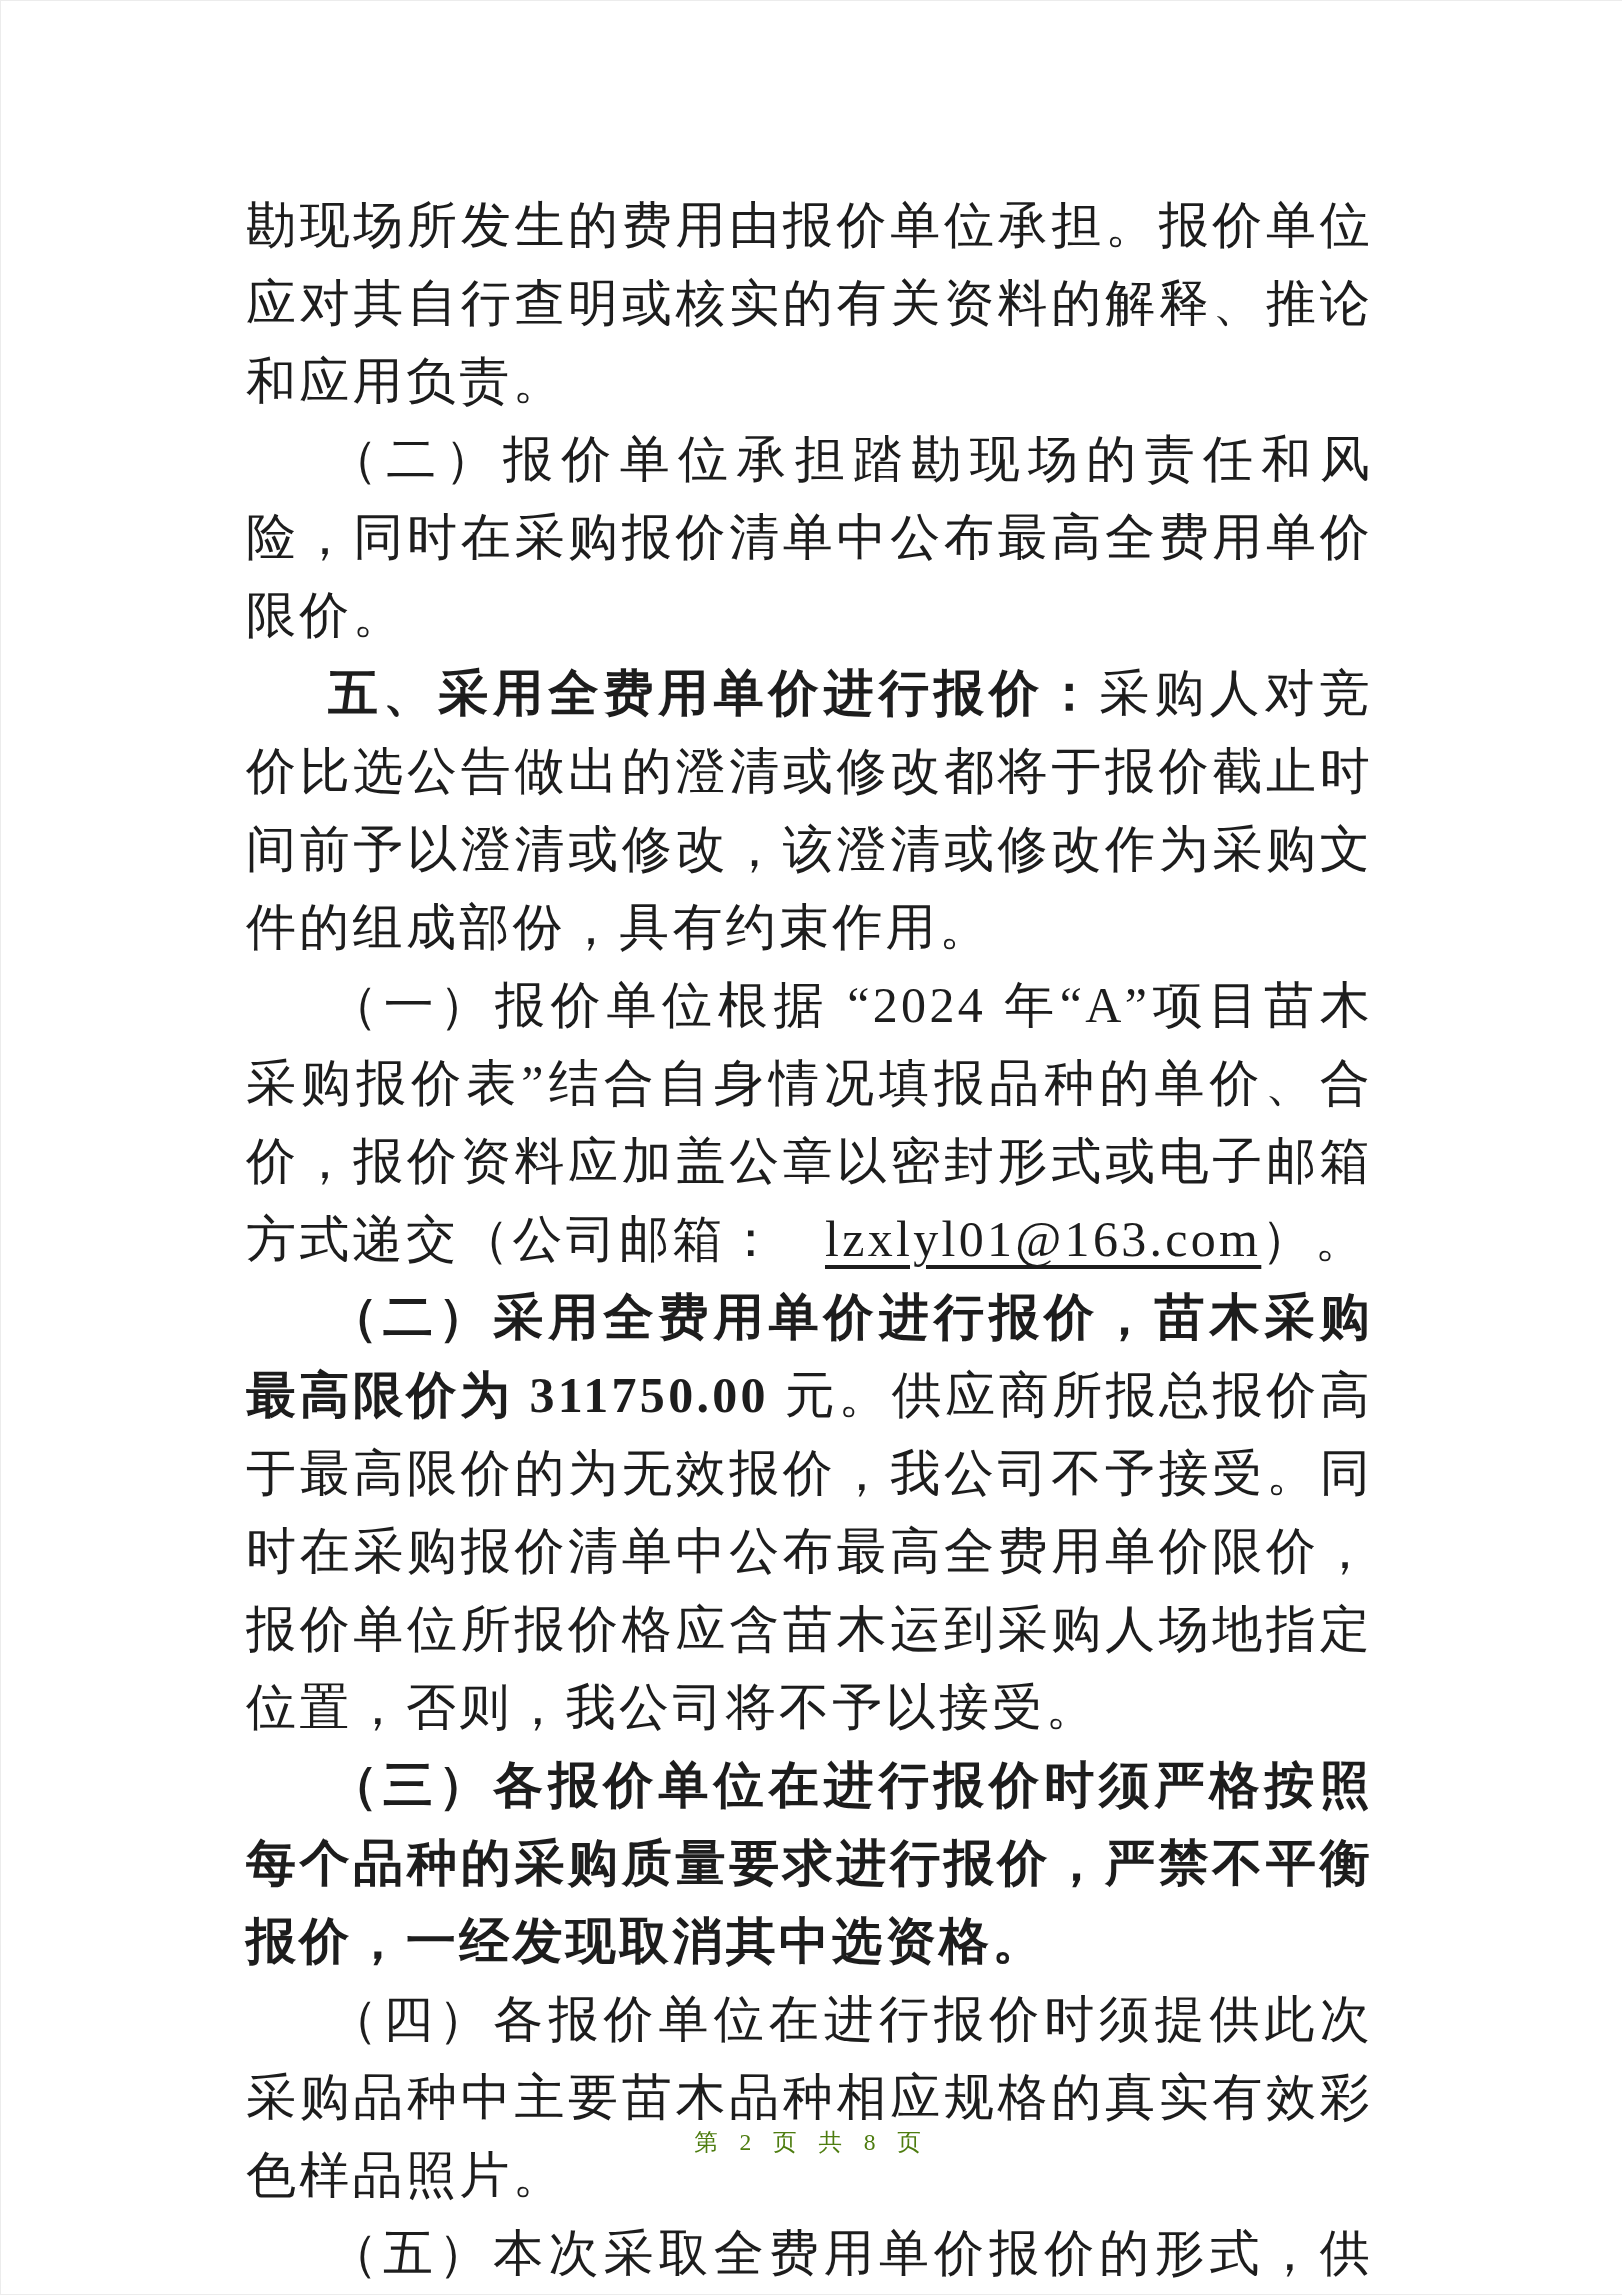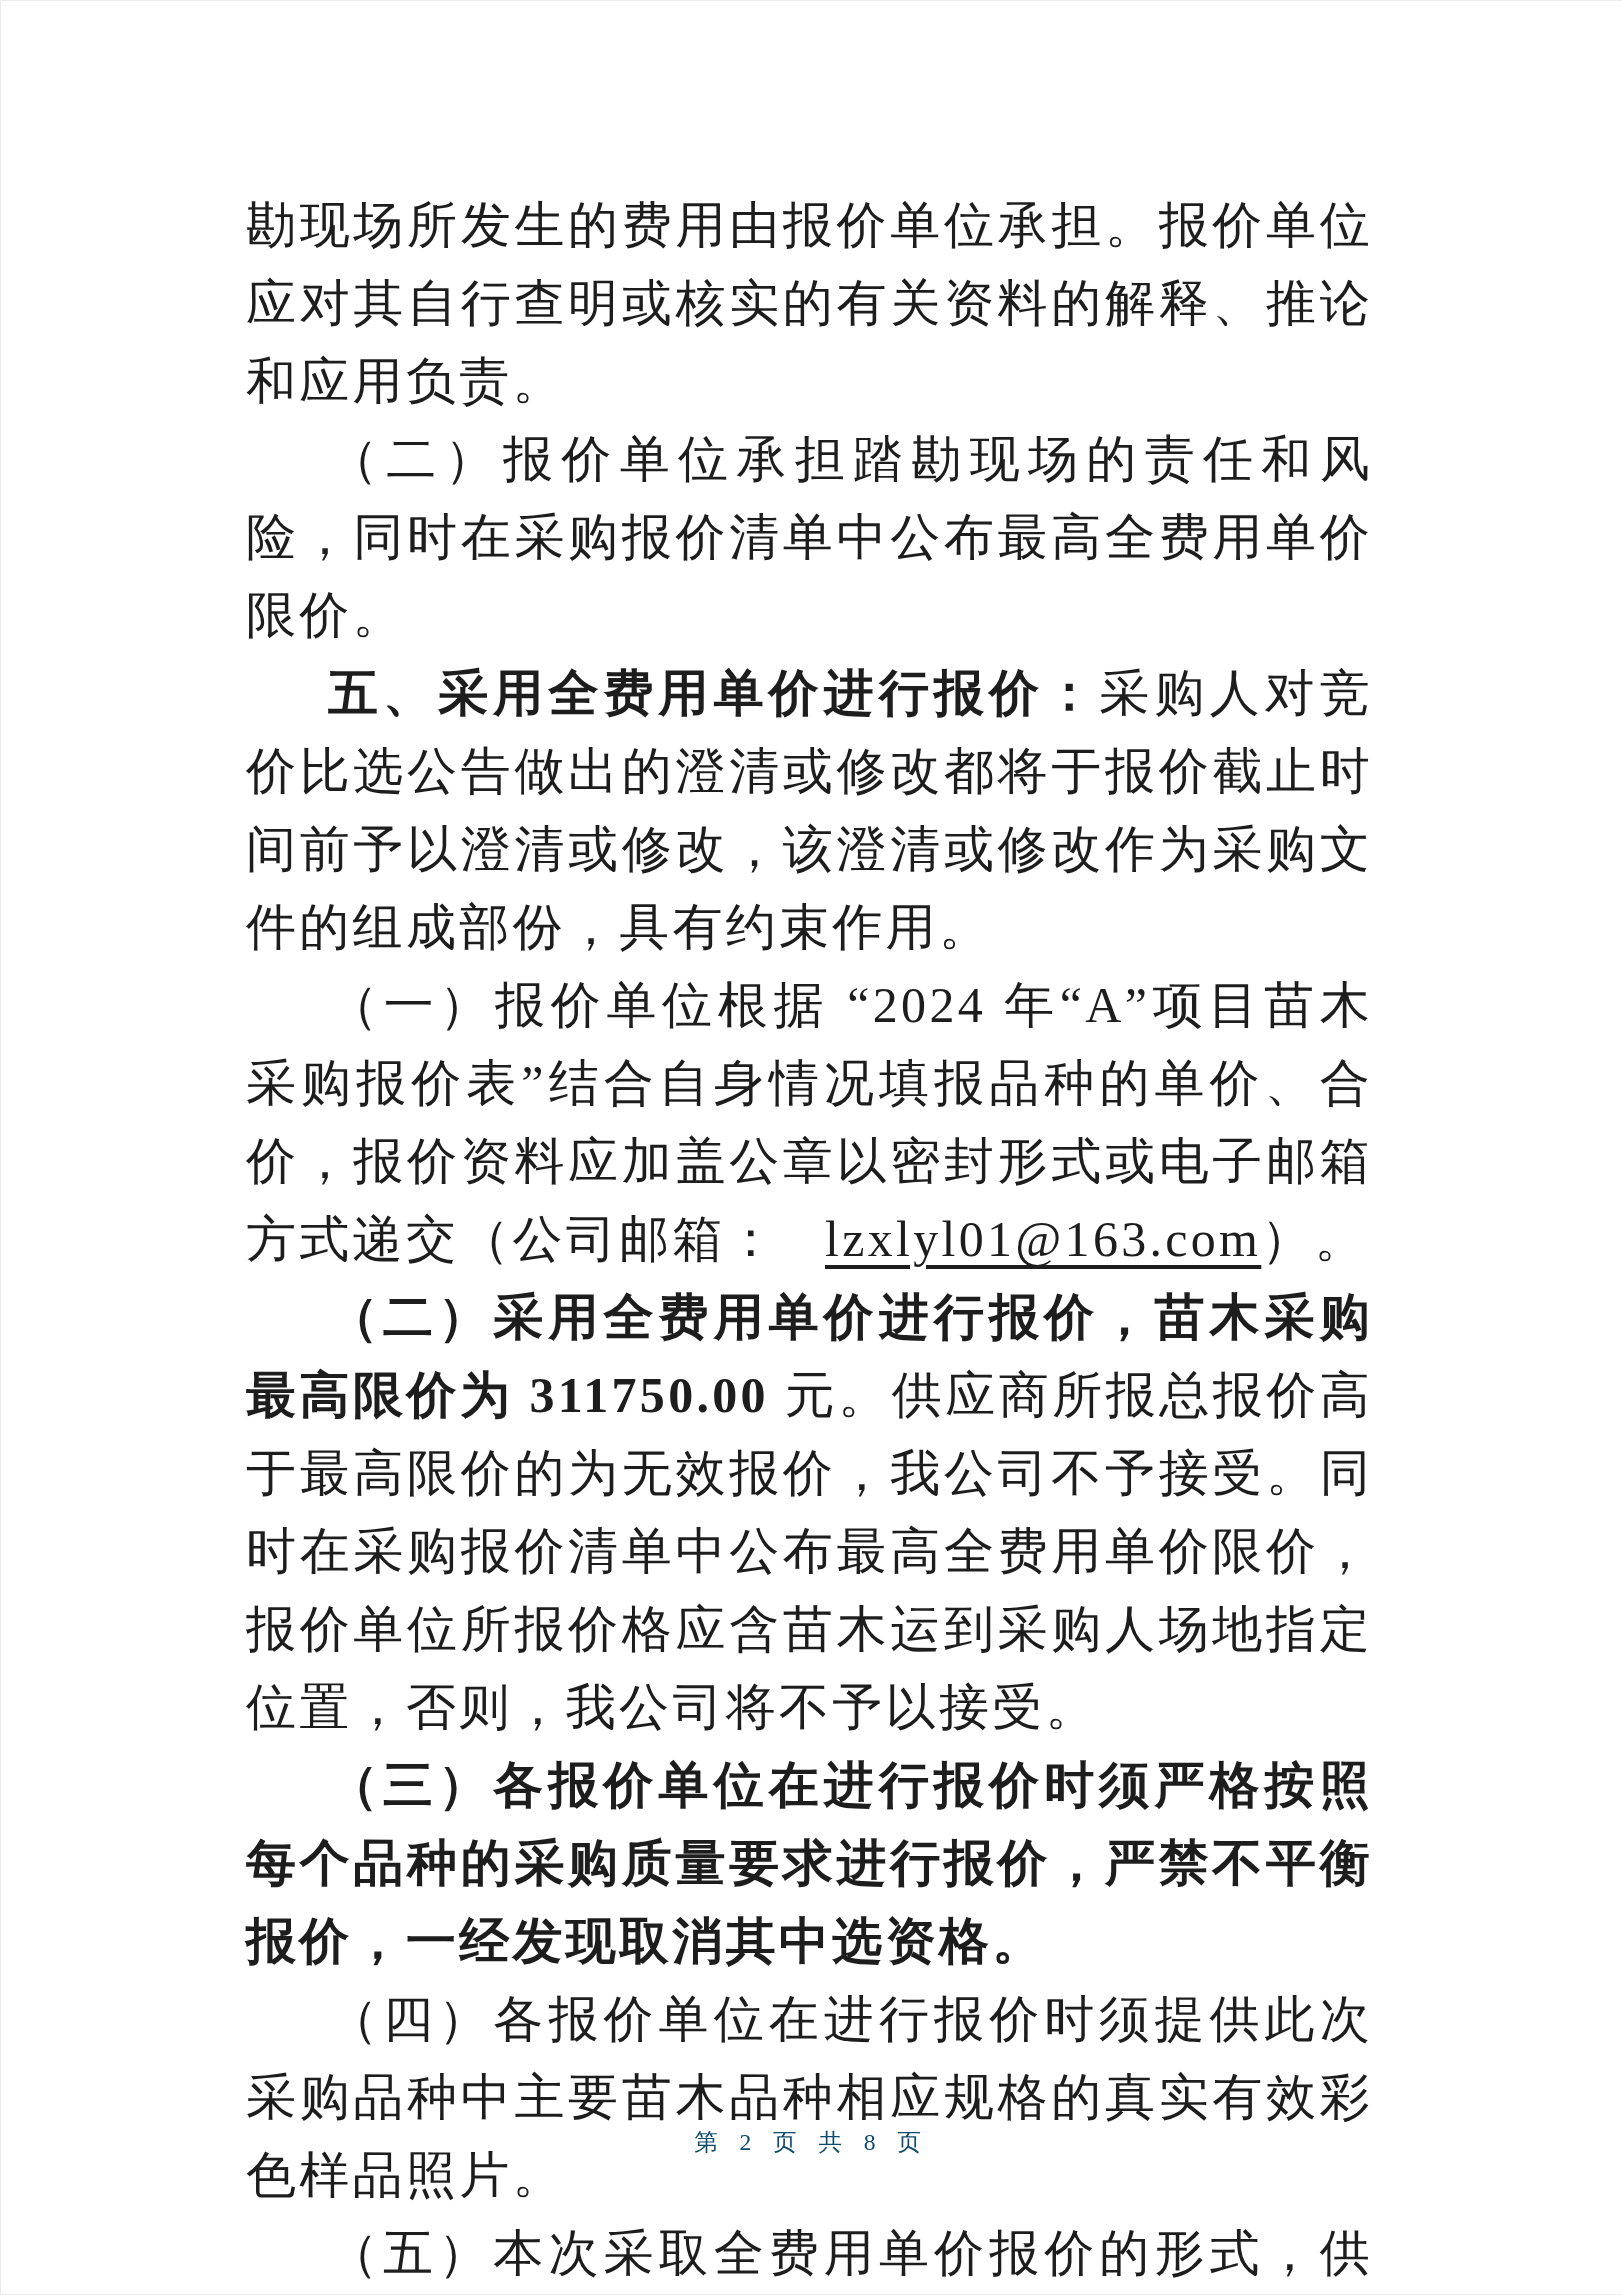--- a/index.html
+++ b/index.html
@@ -45,21 +45,21 @@
     margin-left: 46px;
   }
   .footer {
     position: absolute;
     left: 0;
     bottom: 136px;
     width: 100%;
     text-align: center;
     font-size: 23.6px;
     letter-spacing: 7.9px;
-    color: #0c4a6e;
+    color: #4d7c0f;
     font-family: "Liberation Serif", "DejaVu Serif", serif;
   }
 </style>
 </head>
 <body>
 
 <div class="page">
   <div class="content">
       <p class="para"><span class="run normal">勘现场所发生的费用由报价单位承担。报价单位应对其自行查明或核实的有关资料的解释、推论和应用负责。</span></p>
       <p class="para indent"><span class="run normal">（二）报价单位承担踏勘现场的责任和风险，同时在采购报价清单中公布最高全费用单价限价。</span></p>

